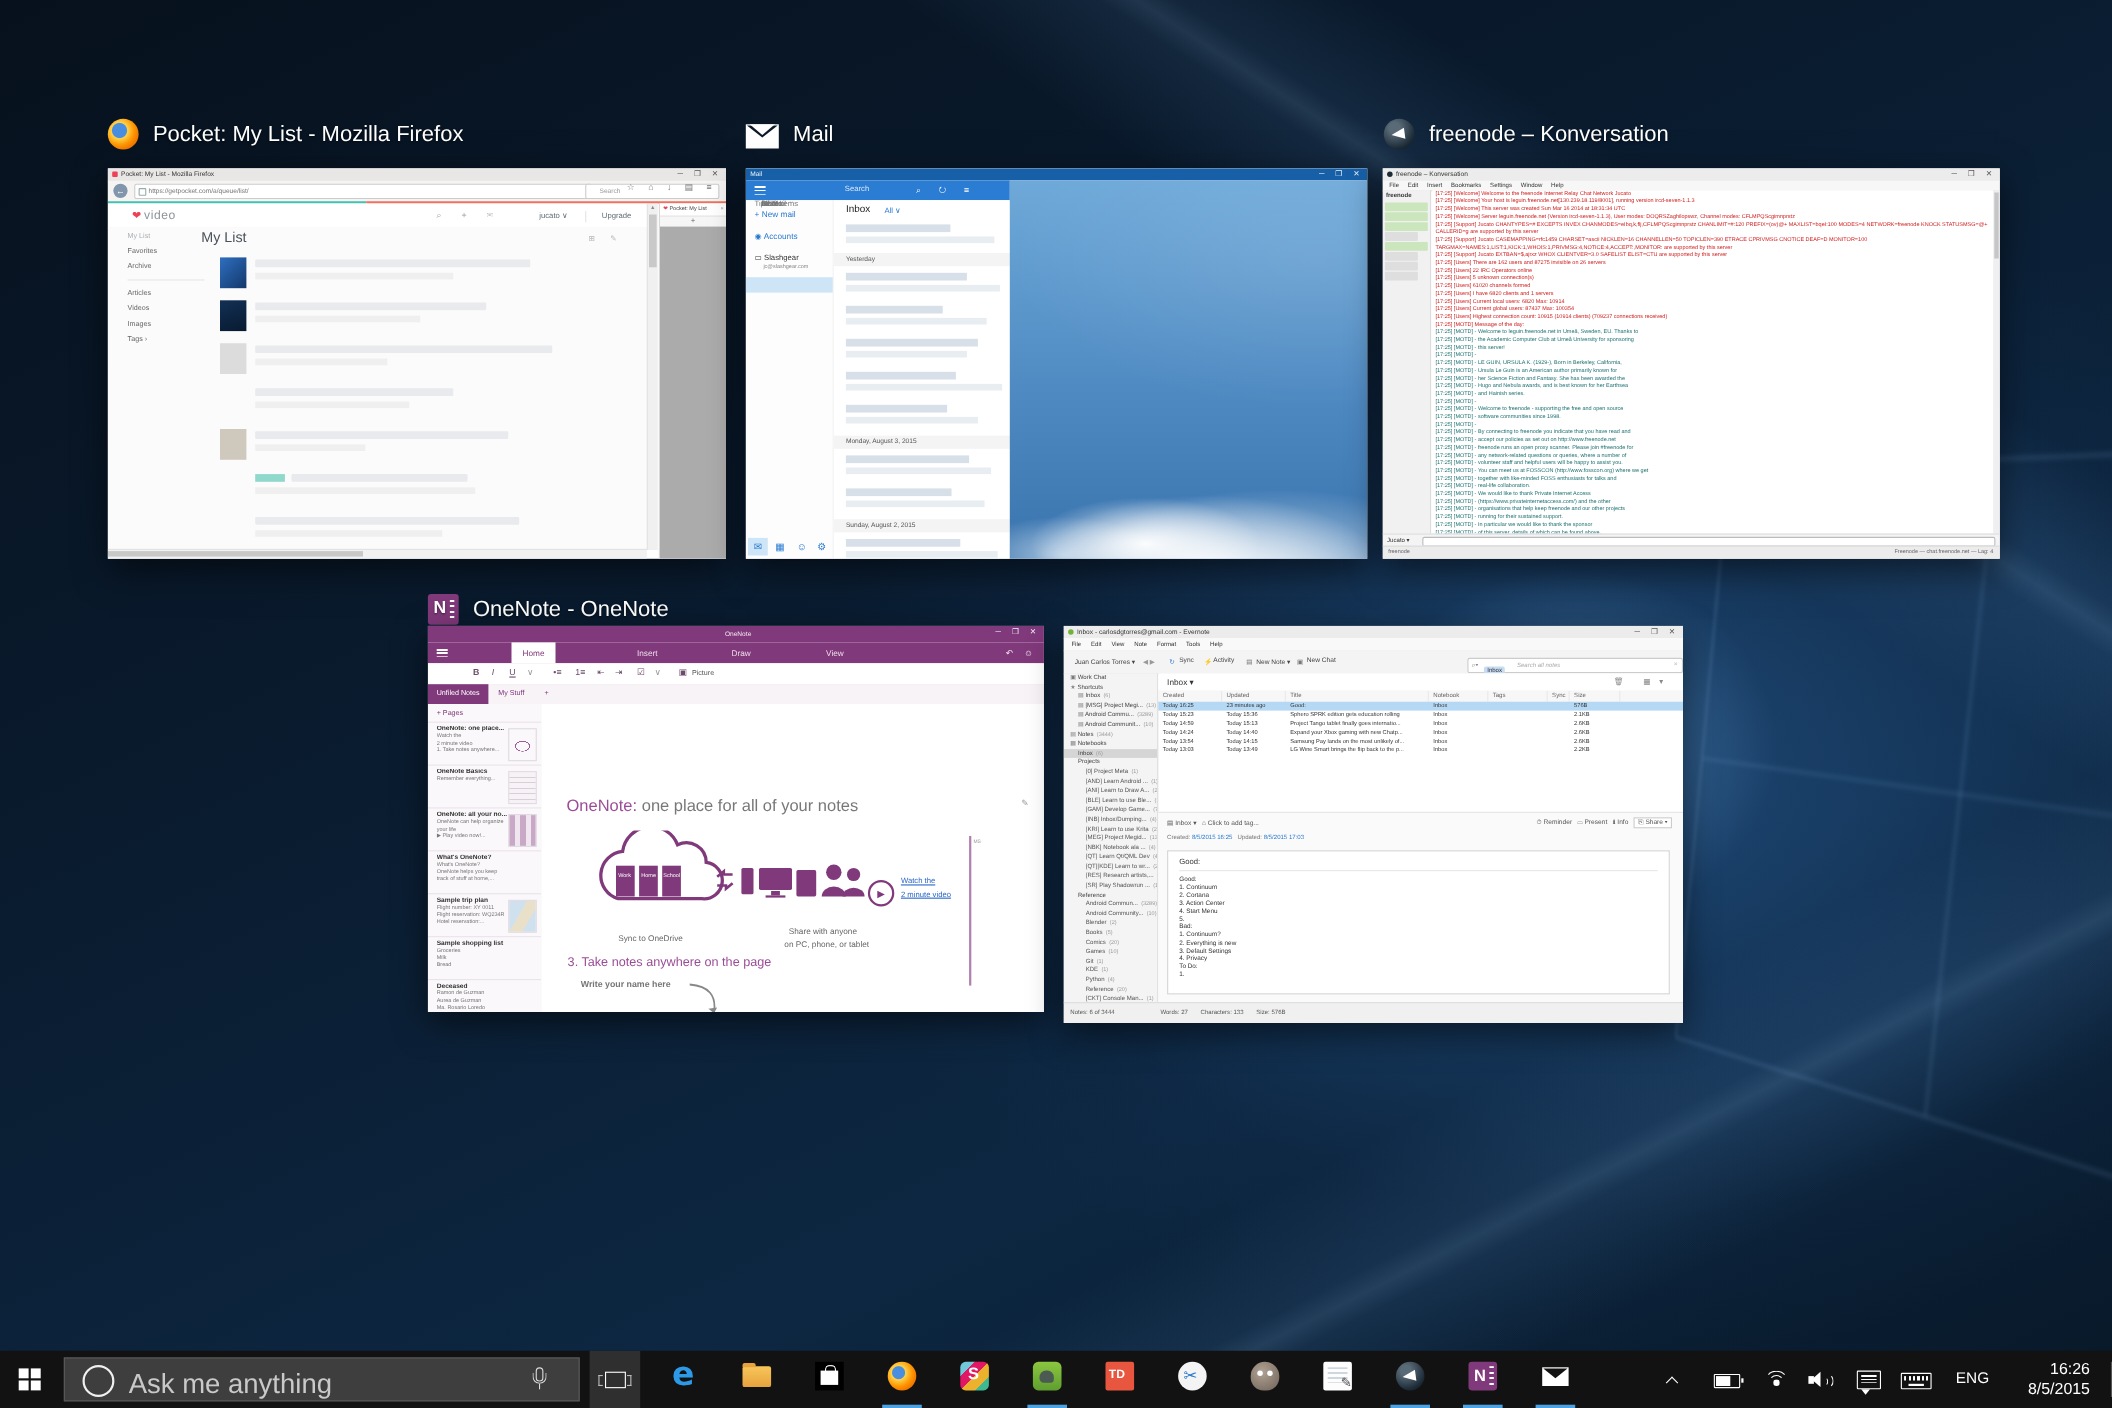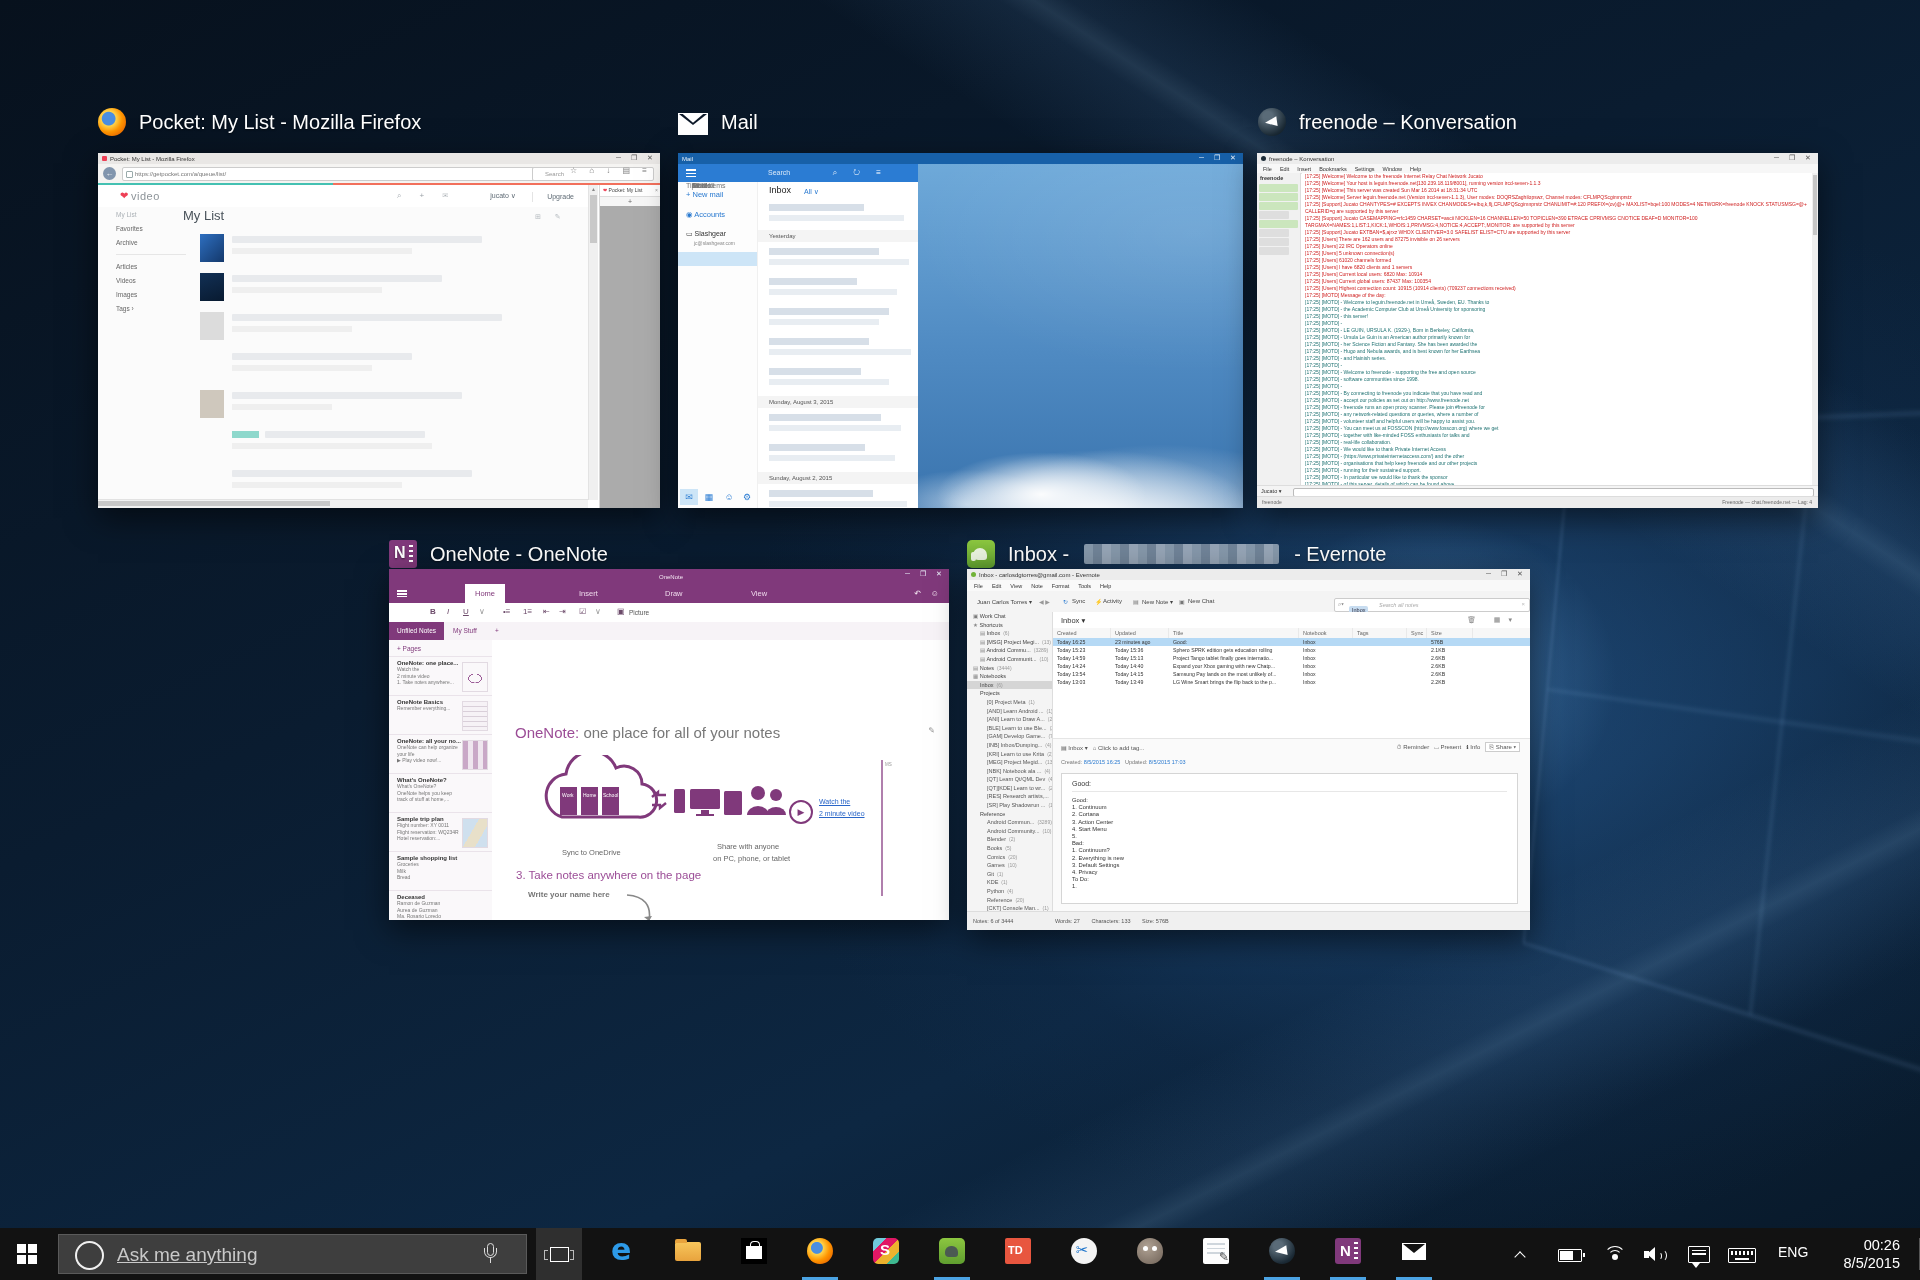--- a/index.html
+++ b/index.html
@@ -212,21 +212,21 @@
   .ev-editor{position:absolute;left:8px;top:34px;right:12px;bottom:8px;background:#fff;border:1px solid #d5d5d5;padding:6px 10px;box-sizing:border-box;overflow:hidden;}
   .ev-ntitle{font-size:7px;color:#333;border-bottom:1px solid #e7e7e7;padding-bottom:4px;margin-bottom:5px;}
   .ev-bline{font-size:5.8px;line-height:7.2px;color:#333;white-space:pre;}
   .ev-status{position:absolute;left:0;bottom:0;right:0;height:18px;background:#f0f0f0;border-top:1px solid #ddd;font-size:5.5px;color:#555;line-height:18px;}
   
   .taskbar{position:absolute;left:0;top:1228px;width:1920px;height:52px;background:#121212;}
   .tb-start{position:absolute;left:0;top:0;width:58px;height:52px;}
   .tb-start .sq{position:absolute;width:9px;height:9px;background:#fff;}
   .tb-search{position:absolute;left:58px;top:6px;width:469px;height:40px;background:#3e3e3e;border:1px solid #5a5a5a;box-sizing:border-box;}
   .cortana-ring{position:absolute;left:16px;top:6px;width:25px;height:25px;border:2.5px solid #f0f0f0;border-radius:50%;}
-  .tb-placeholder{position:absolute;left:58px;top:9px;font-size:19px;color:#c9c9c9;text-decoration:underline;}
+  .tb-placeholder{position:absolute;left:58px;top:9px;font-size:25px;color:#c9c9c9;}
   .tb-mic{position:absolute;right:28px;top:8px;width:16px;height:22px;}
   .tb-mic .cap{position:absolute;left:5px;top:0;width:5px;height:11px;border:1.4px solid #ddd;border-radius:4px;}
   .tb-mic .arc{position:absolute;left:2px;top:5px;width:11px;height:9px;border:1.4px solid #ddd;border-top:none;border-radius:0 0 8px 8px;}
   .tb-mic .stem{position:absolute;left:7.5px;top:15px;width:1.6px;height:5px;background:#ddd;}
   .tb-taskview{position:absolute;left:536px;top:0;width:46px;height:52px;background:#2f2f2f;}
   .tb-taskview .c{position:absolute;left:14px;top:19px;width:17px;height:13px;border:1.6px solid #fff;}
   .tb-taskview .l{position:absolute;left:8px;top:22px;width:3px;height:8px;border:1.4px solid #bbb;border-right:none;}
   .tb-taskview .r{position:absolute;right:8px;top:22px;width:3px;height:8px;border:1.4px solid #bbb;border-left:none;}
   .tbi{position:absolute;top:0;width:44px;height:52px;}
   .tbi .g{position:absolute;left:9px;top:10px;width:26px;height:26px;}
@@ -591,26 +591,20 @@
     <div class="kv-status">
       <span style="padding-left:5px">freenode</span>
       <span style="float:right;padding-right:6px">Freenode — chat.freenode.net — Lag: 4</span>
     </div>
   </div>
 
   <div class="wlabel" style="left:389px;top:538px">
     <span class="wico ico-onen"></span>
     <span>OneNote - OneNote</span>
   </div>
-  <div class="wlabel" style="left:967px;top:538px">
-    <span class="wico ico-ever"></span>
-    <span>Inbox -</span>
-    <span class="redact-label"></span>
-    <span>- Evernote</span>
-  </div>
 
   <div class="thumb" style="left:389px;top:569px;width:560px;height:351px">
     <div class="tbarmini on-title">
       <span>OneNote</span>
       <span class="winctl light">─ ❐ ✕</span>
     </div>
     <div class="on-ribbon">
       <div class="on-ham"></div>
       <div class="on-tab sel" style="left:76px">Home</div>
       <div class="on-tab" style="left:180px">Insert</div>
@@ -1126,20 +1120,20 @@
       <span class="tr-spk" style="left:128px">
           <i class="bx"></i>
           <i class="tri"></i>
           <i class="w1"></i>
           <i class="w2"></i>
         </span>
       <span class="tr-ac" style="left:172px"></span>
       <span class="tr-kbd" style="left:212px"></span>
       <span class="tr-eng" style="left:262px">ENG</span>
       <span class="tr-clock" style="left:302px">
-        <div>00:26</div>
+        <div>16:26</div>
         <div>8/5/2015</div>
       </span>
       <span class="tr-edge-div"></span>
     </div>
   </div>
 
 </div>
 
 </body></html>

